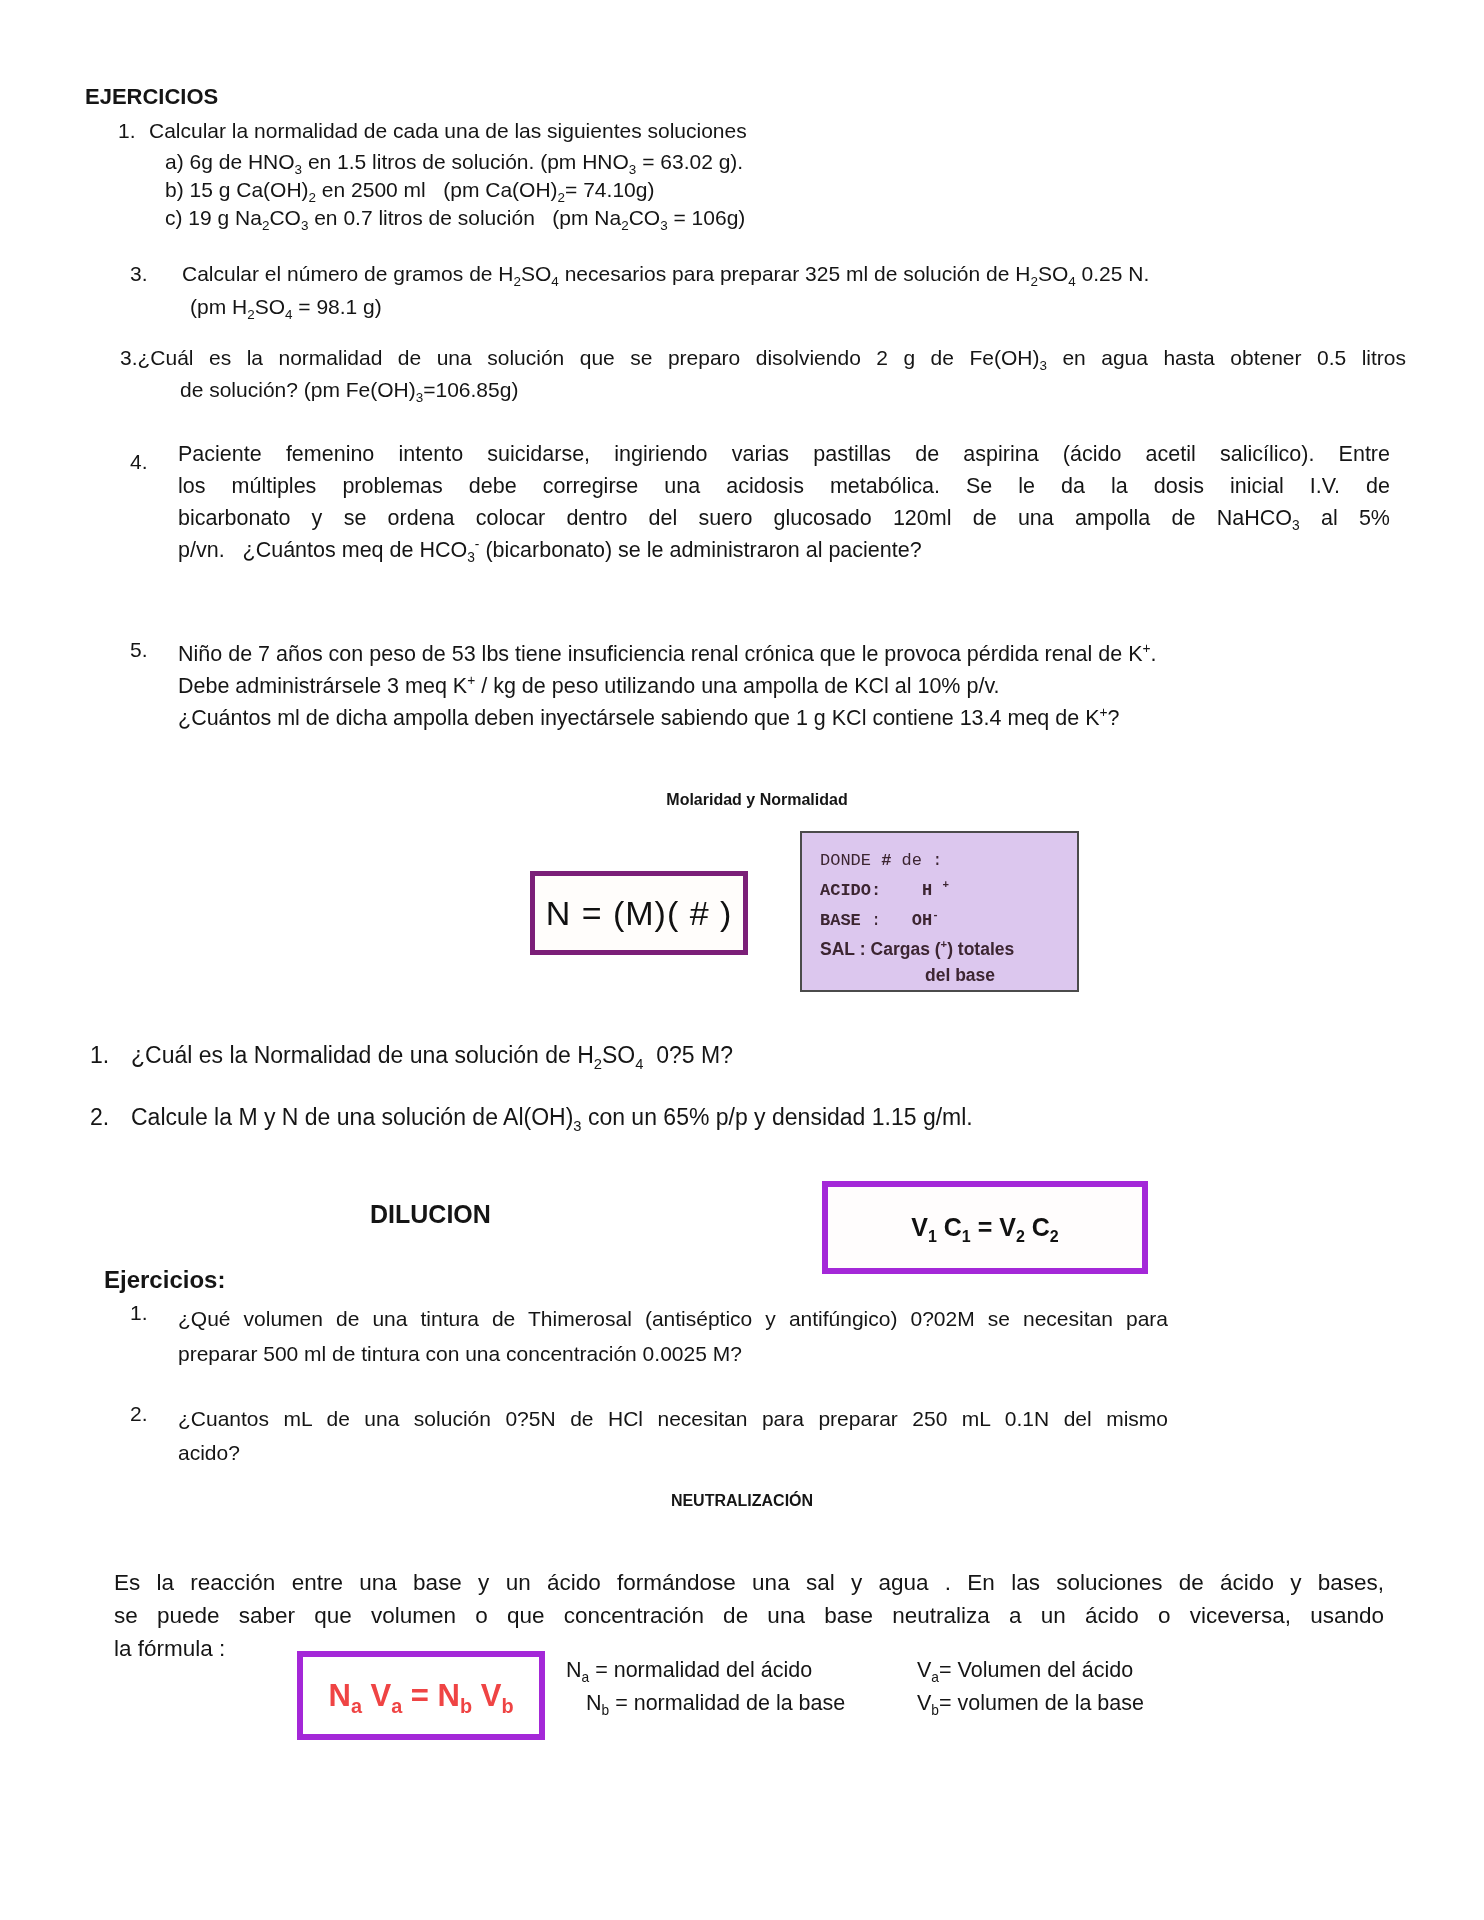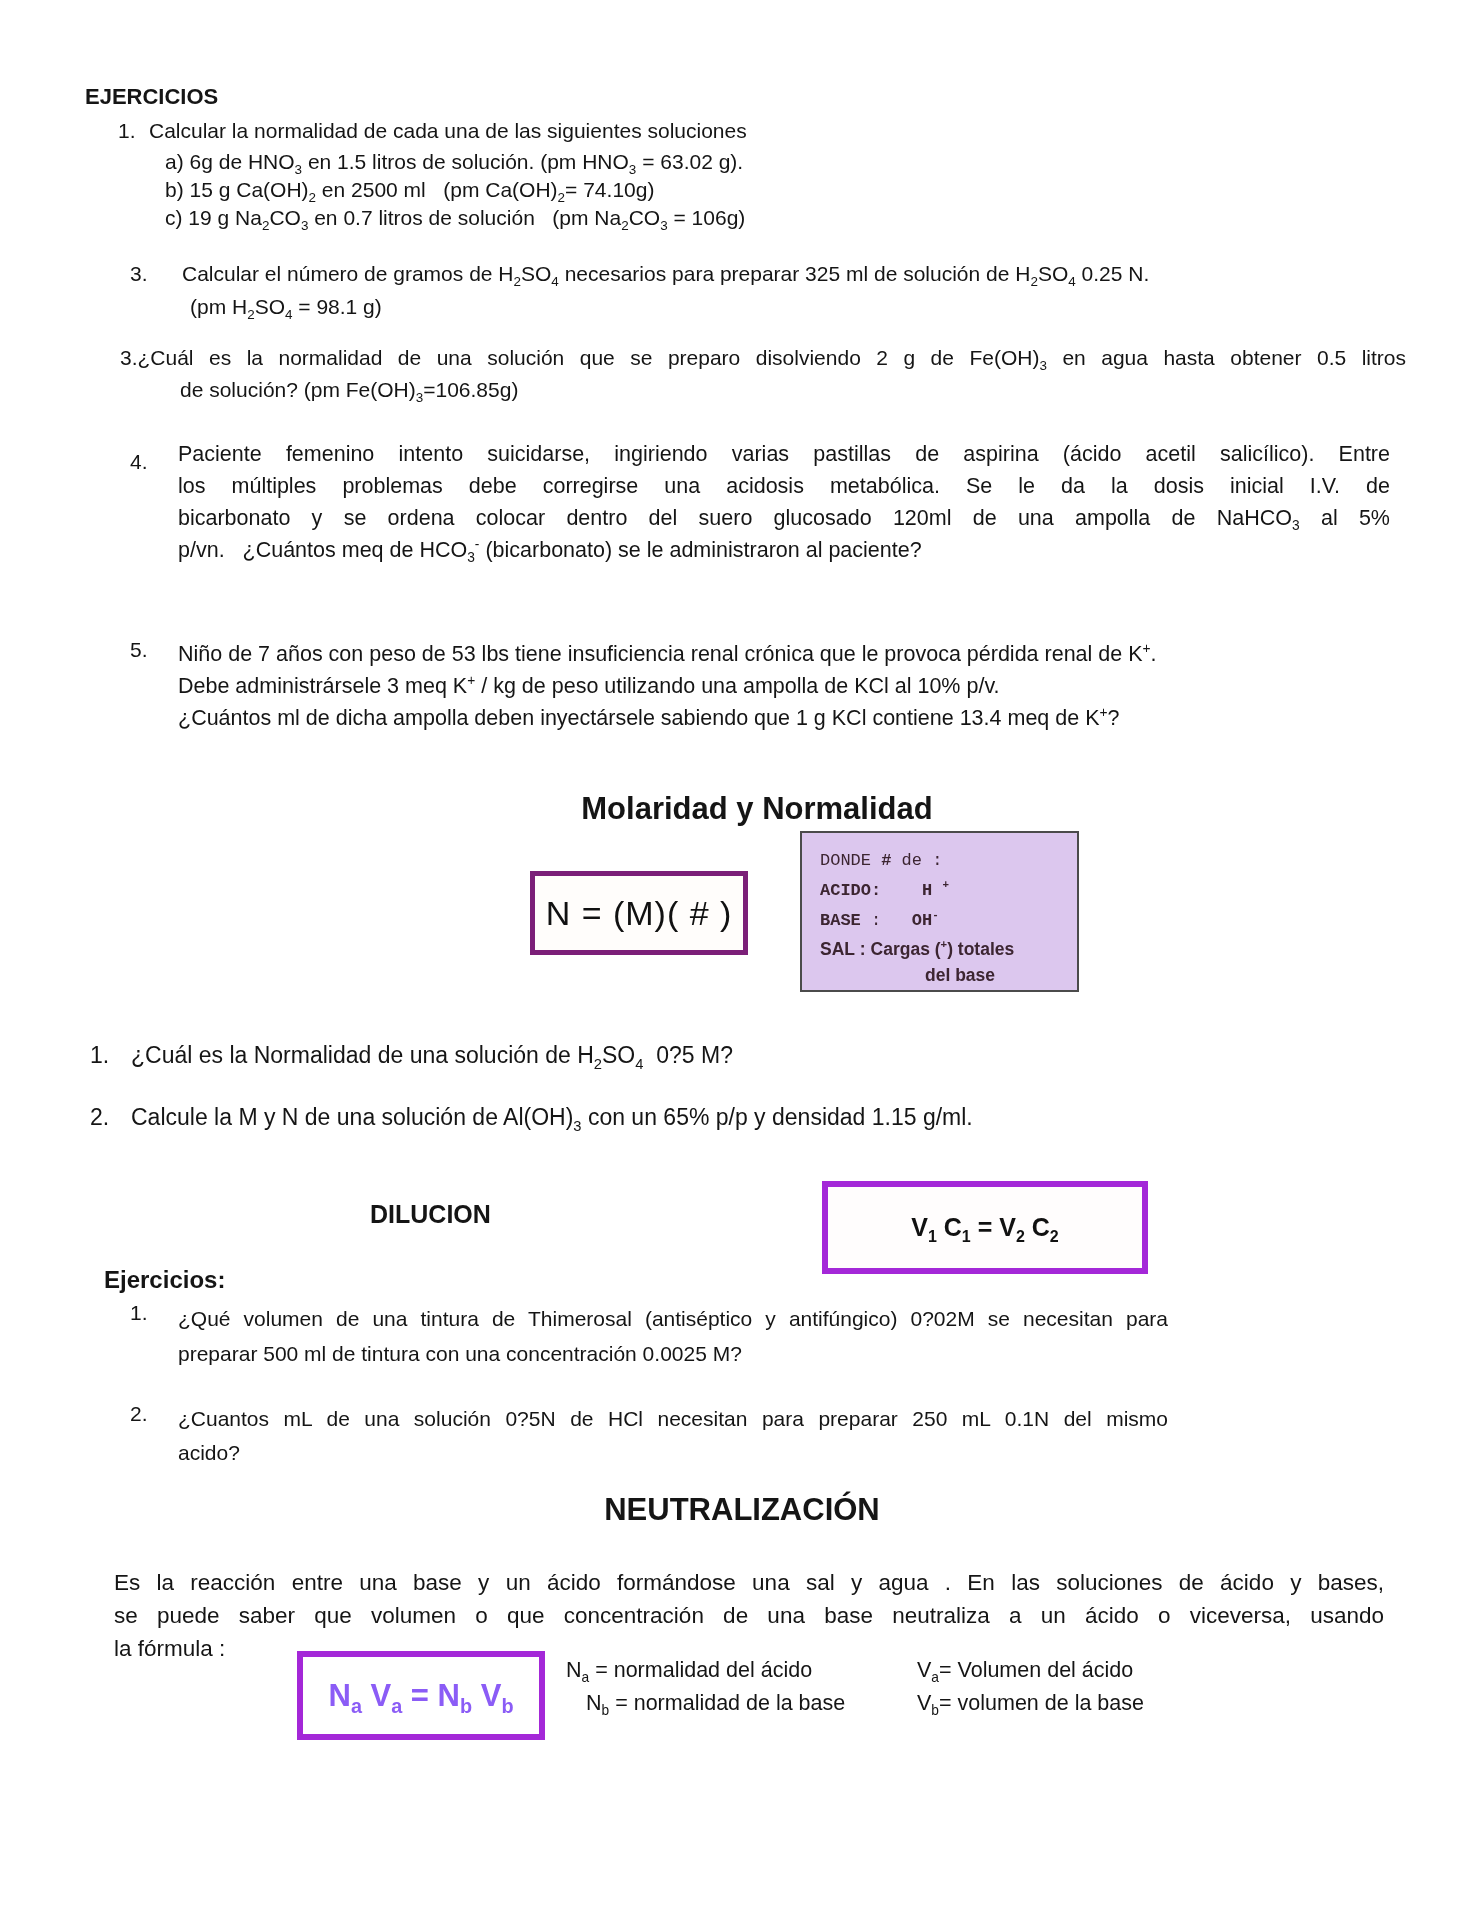--- a/index.html
+++ b/index.html
@@ -9,38 +9,38 @@
   .abs { position:absolute; }
   .t   { white-space:pre-wrap; }
   .b   { font-weight:bold; }
   .fs21 { font-size:21px; }
   .fs215{ font-size:21.5px; }
   .fs225{ font-size:22.5px; }
   .fs23 { font-size:23px; }
   .jl  { text-align:justify; text-align-last:justify; }
   sub, sup { font-size:64%; line-height:0; }
   .heading  { font-size:22px; font-weight:bold; }
-  .sec-title{ width:100%; text-align:center; font-size:31px; font-weight:bold; }
+  .sec-title{ width:100%; text-align:center; font-size:16px; font-weight:bold; }
   .num { font-size:21px; }
   .line-block div { white-space:pre-wrap; }
 
   
   .n-box { width:218px; height:84px; box-sizing:border-box; border:5px solid #7b1f78;
            background:#fffdfb; display:flex; align-items:center; justify-content:center; }
   .n-box .formula { font-size:34px; color:#111; letter-spacing:1px; }
   .where-box { width:279px; height:161px; box-sizing:border-box; border:2px solid #4b4b4b;
                background:#dcc7ee; padding:13px 6px 0 18px; color:#3c2531; }
   .where-box .wl  { font-size:17px; line-height:30px; white-space:pre-wrap;font-family:Liberation Mono, monospace; }
   .where-box .wls { font-size:17.5px; line-height:26px; white-space:pre-wrap; font-weight:bold; }
   .v-box { width:326px; height:93px; box-sizing:border-box; border:6px solid #a428d8;
            background:#fffdfd; display:flex; align-items:center; justify-content:center; }
   .v-box .formula { font-size:25px; font-weight:bold; color:#111; }
   .na-box { width:248px; height:89px; box-sizing:border-box; border:6px solid #a428d8;
             background:#ffffff; display:flex; align-items:center; justify-content:center; }
-  .na-box .formula { font-size:31px; font-weight:bold; color:#8b5cf6; }
+  .na-box .formula { font-size:31px; font-weight:bold; color:#ef4444; }
   .legend { font-size:21.5px; }
 </style>
 </head>
 <body>
 
 <div class="page">
 
   <div class="abs heading" style="left:85px; top:84px;">EJERCICIOS</div>
 
   <div class="abs num" style="left:118px; top:119px;">1.</div>

